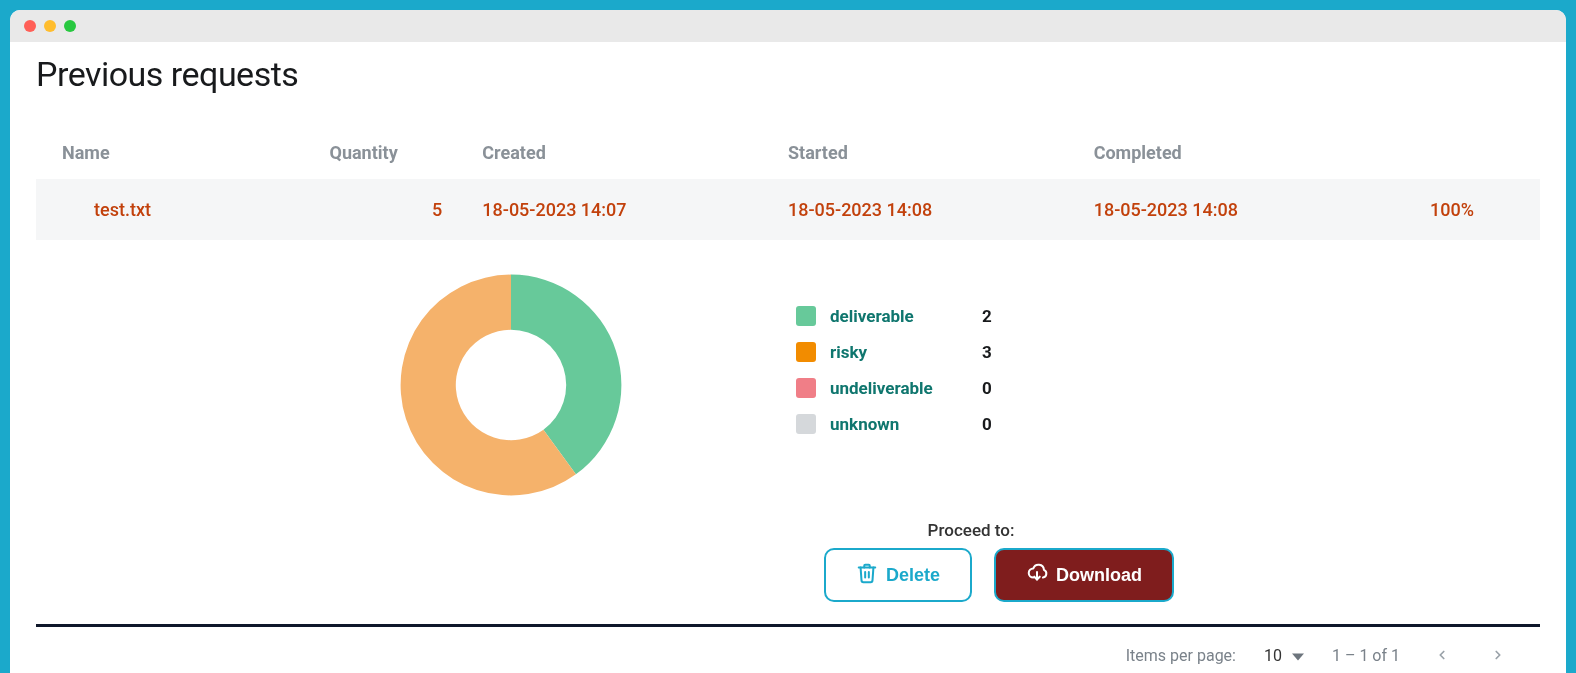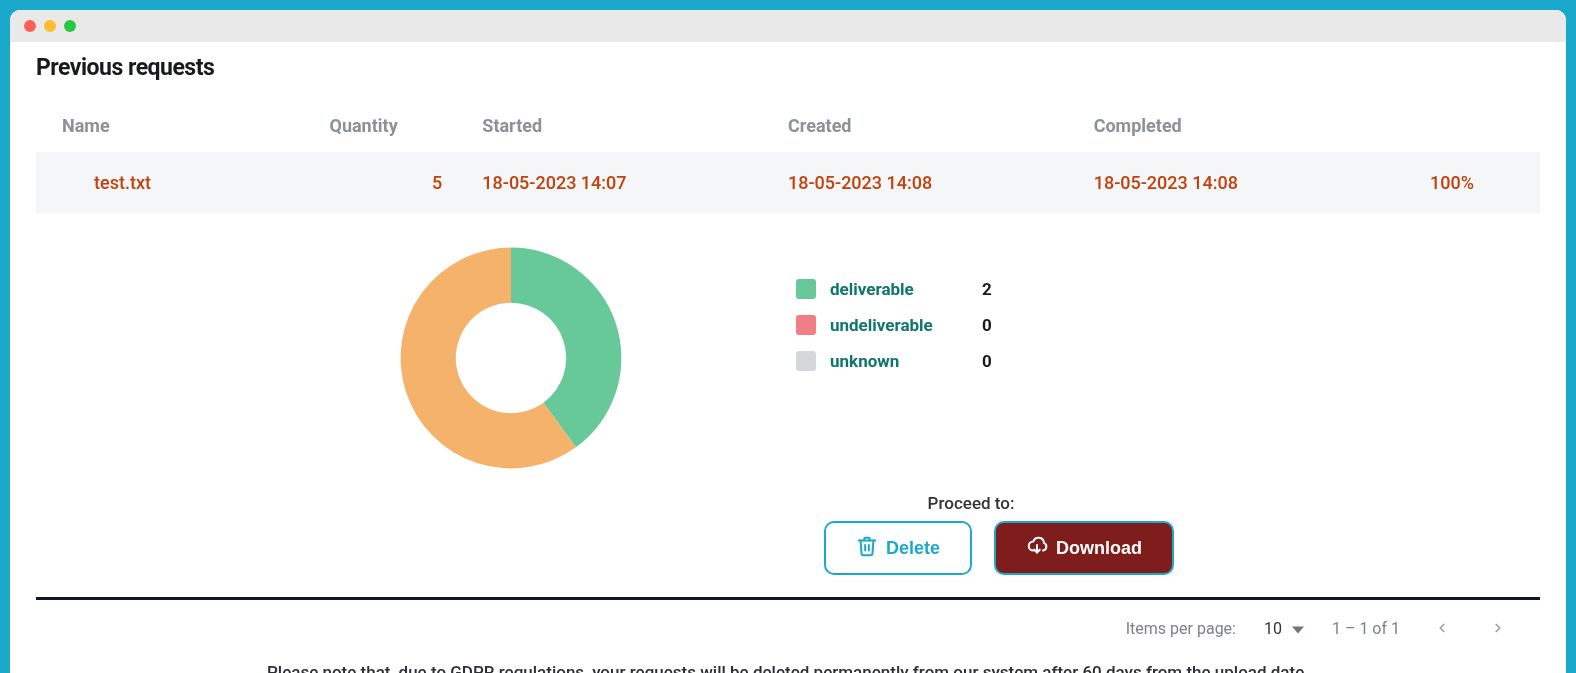--- a/index.html
+++ b/index.html
@@ -27,25 +27,25 @@
     gap: 8px;
   }
   .dot { width: 12px; height: 12px; border-radius: 50%; }
   .dot.red { background: #ff5f57; }
   .dot.yellow { background: #ffbd2e; }
   .dot.green { background: #28c840; }
 
   .content { padding: 12px 26px 20px 26px; }
 
   h1.page-title {
-    font-size: 23px;
-    font-weight: 700;
+    font-size: 34px;
+    font-weight: 400;
     letter-spacing: -0.5px;
     color: #181a1c;
-    margin-bottom: 28px;
+    margin-bottom: 42px;
   }
 
   .grid-header, .grid-row {
     display: grid;
     grid-template-columns: 1.4fr 0.8fr 1.6fr 1.6fr 1.6fr 0.6fr;
     align-items: center;
   }
   .grid-header {
     padding: 6px 26px 16px 26px;
     color: #8a9198;
@@ -170,22 +170,22 @@
     <div class="dot green"></div>
   </div>
 
   <div class="content">
 
     <h1 class="page-title">Previous requests</h1>
 
     <div class="grid-header">
       <div>Name</div>
       <div>Quantity</div>
+      <div>Created</div>
       <div>Started</div>
-      <div>Created</div>
       <div>Completed</div>
       <div></div>
     </div>
 
     <div class="grid-row">
       <div class="cell-name">test.txt</div>
       <div class="cell-qty">5</div>
       <div>18-05-2023 14:07</div>
       <div>18-05-2023 14:08</div>
       <div>18-05-2023 14:08</div>
@@ -196,20 +196,25 @@
       <svg id="donut-chart" class="donut" viewBox="0 0 100 100">
           <path d="M 50 2 A 48 48 0 0 1 78.2136921100387 88.83281572999748 L 64.10684605501936 69.41640786499875 A 24 24 0 0 0 50 26 Z" fill="#67c99a"></path>
           <path d="M 78.2136921100387 88.83281572999748 A 48 48 0 1 1 49.99999999999999 2 L 49.99999999999999 26 A 24 24 0 1 0 64.10684605501936 69.41640786499875 Z" fill="#f5b26b"></path>
         </svg>
 
       <div class="legend">
         <div class="legend-row">
           <span class="legend-swatch" style="background:#67c99a"></span>
           <span class="legend-label">deliverable</span>
           <span class="legend-value">2</span>
+        </div>
+        <div class="legend-row">
+          <span class="legend-swatch" style="background:#f28c00"></span>
+          <span class="legend-label">risky</span>
+          <span class="legend-value">3</span>
         </div>
         <div class="legend-row">
           <span class="legend-swatch" style="background:#f07e87"></span>
           <span class="legend-label">undeliverable</span>
           <span class="legend-value">0</span>
         </div>
         <div class="legend-row">
           <span class="legend-swatch" style="background:#d5d8db"></span>
           <span class="legend-label">unknown</span>
           <span class="legend-value">0</span>

